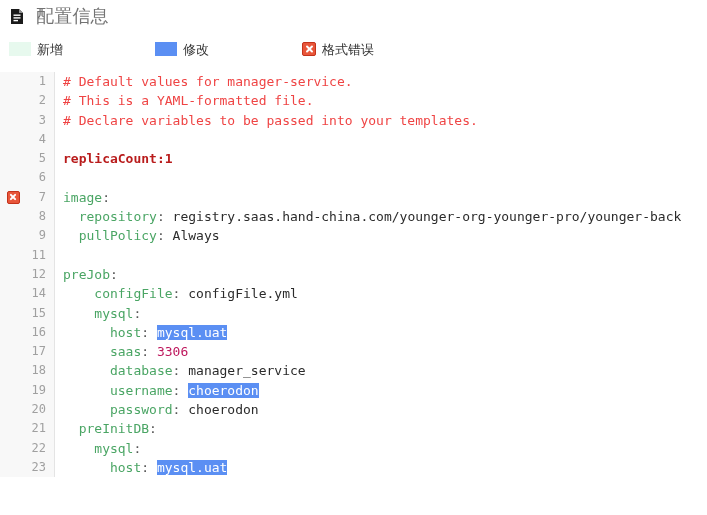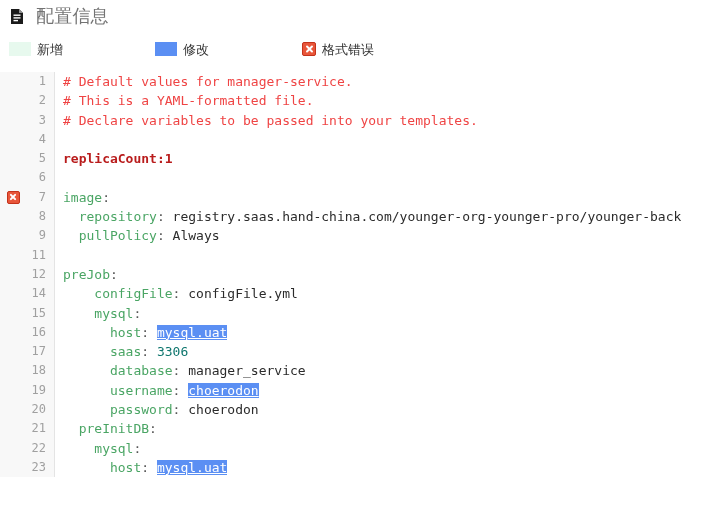--- a/index.html
+++ b/index.html
@@ -160,26 +160,25 @@
     line-height: 19.3px;
     color: #2b2b2b;
   }
   .code-row.row-added .code-cell { background: #eaf9f0; }
 
   
   .tok-comment { color: #ef4444; }
   .tok-key     { color: #4aa564; }
   .tok-punct   { color: #555555; }
   .tok-val     { color: #2b2b2b; }
-  .tok-num     { color: #0f766e; }
+  .tok-num     { color: #be185d; }
   .tok-plain   { color: #b91c1c; font-weight: bold; }
   .tok-sel {
     background: #5b8ff3;
     color: #ffffff;
-    text-decoration: underline;
   }
 </style>
 </head>
 <body>
 
 <div class="panel-header">
   <span class="file-icon">
     <svg width="16" height="17" viewBox="0 0 16 17" aria-hidden="true">
       <path d="M2 1 h8 l4 4 v11 H2 Z" fill="#1b1b1b"></path>
       <path d="M10 1 l4 4 h-4 Z" fill="#8f8f8f"></path>

